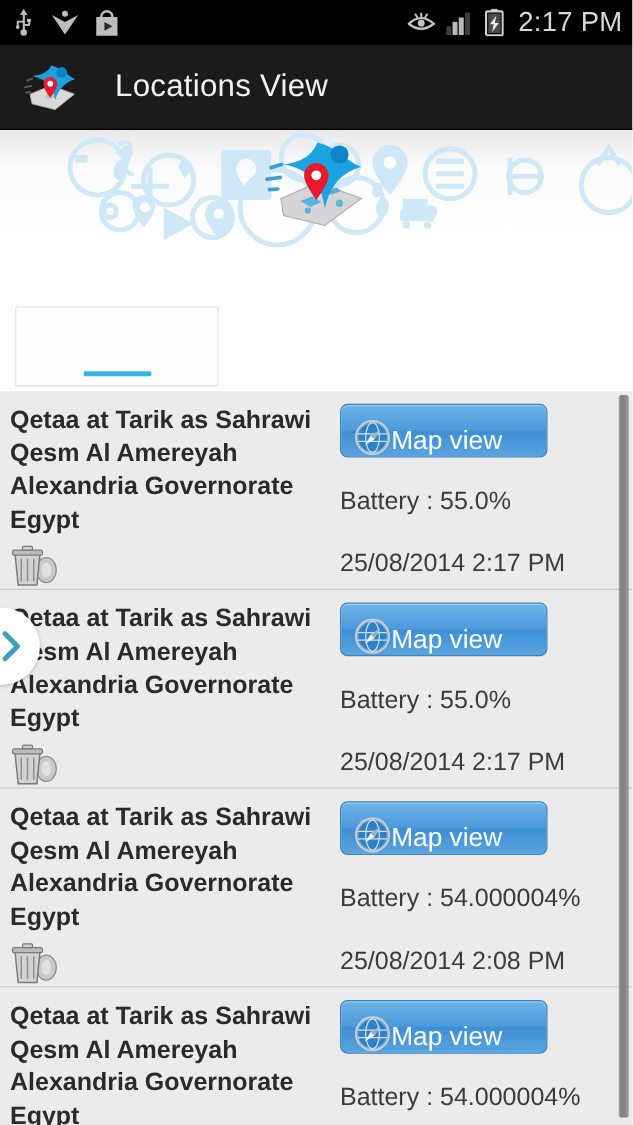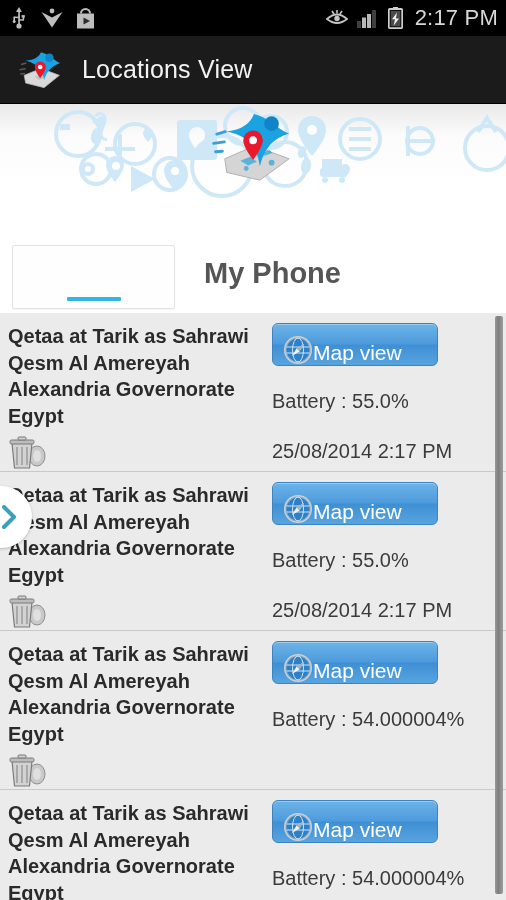--- a/index.html
+++ b/index.html
@@ -27,21 +27,21 @@
   .sb-ico { display: block; }
 
   
   .actionbar {
     height: 68px; background: #1b1b1b;
     display: flex; align-items: center; padding-left: 18px;
     border-bottom: 1px solid #000;
   }
   .ab-logo { width: 46px; height: 46px; flex: 0 0 46px; }
   .ab-title {
-    color: #f2f2f2; font-size: 25px; margin-left: 18px;
+    color: #f2f2f2; font-size: 25px; margin-left: 28px;
     font-weight: 400; letter-spacing: .2px; white-space: nowrap;
   }
 
   
   .banner {
     position: relative; height: 141px;
     background: linear-gradient(180deg,#e9e9e9 0%, #fbfbfb 22%, #ffffff 60%, #ffffff 100%);
     overflow: hidden;
   }
   .banner-pattern { position: absolute; inset: 0; width: 506px; height: 141px; }
@@ -276,21 +276,20 @@
         <rect x="1" y="32" width="14" height="3" rx="1.5" transform="rotate(-8 8 33)"></rect>
         <rect x="3" y="41" width="10" height="3" rx="1.5" transform="rotate(-4 8 42)"></rect>
       </g>
     </svg>
   </div>
 
   <div class="tabstrip">
     <div class="tab-card">
       <span class="tab-underline"></span>
     </div>
-    <div class="page-heading">My Phone</div>
   </div>
 
   <div class="listwrap">
 
     <div class="row">
       <div class="row-left">
         <div class="addr-line">Qetaa at Tarik as Sahrawi</div>
         <div class="addr-line">Qesm Al Amereyah</div>
         <div class="addr-line">Alexandria Governorate</div>
         <div class="addr-line">Egypt</div>
@@ -391,20 +390,21 @@
             <circle cx="15" cy="15" r="12" fill="none" stroke="#9fb8cf" stroke-width="1.5"></circle>
             <path d="M15 3 a12 12 0 0 0 0 24 a12 12 0 0 0 0 -24z" fill="#3b8fd4" opacity=".55"></path>
             <ellipse cx="15" cy="15" rx="5.5" ry="12" fill="none" stroke="#cfe3f5" stroke-width="1"></ellipse>
             <path d="M3.5 12 h23 M3.5 18 h23" stroke="#cfe3f5" stroke-width="1" fill="none"></path>
             <polygon points="21,9 13.5,13.5 9,21 16.5,16.5" fill="#f4f4f4"></polygon>
             <polygon points="21,9 13.5,13.5 16.5,16.5" fill="#9fb0bd"></polygon>
           </svg>
           <span class="mapbtn-label">Map view</span>
         </div>
         <div class="meta">Battery : 54.000004%</div>
+        <div class="meta">25/08/2014 2:08 PM</div>
       </div>
     </div>
 
     <div class="row">
       <div class="row-left">
         <div class="addr-line">Qetaa at Tarik as Sahrawi</div>
         <div class="addr-line">Qesm Al Amereyah</div>
         <div class="addr-line">Alexandria Governorate</div>
         <div class="addr-line">Egypt</div>
 

